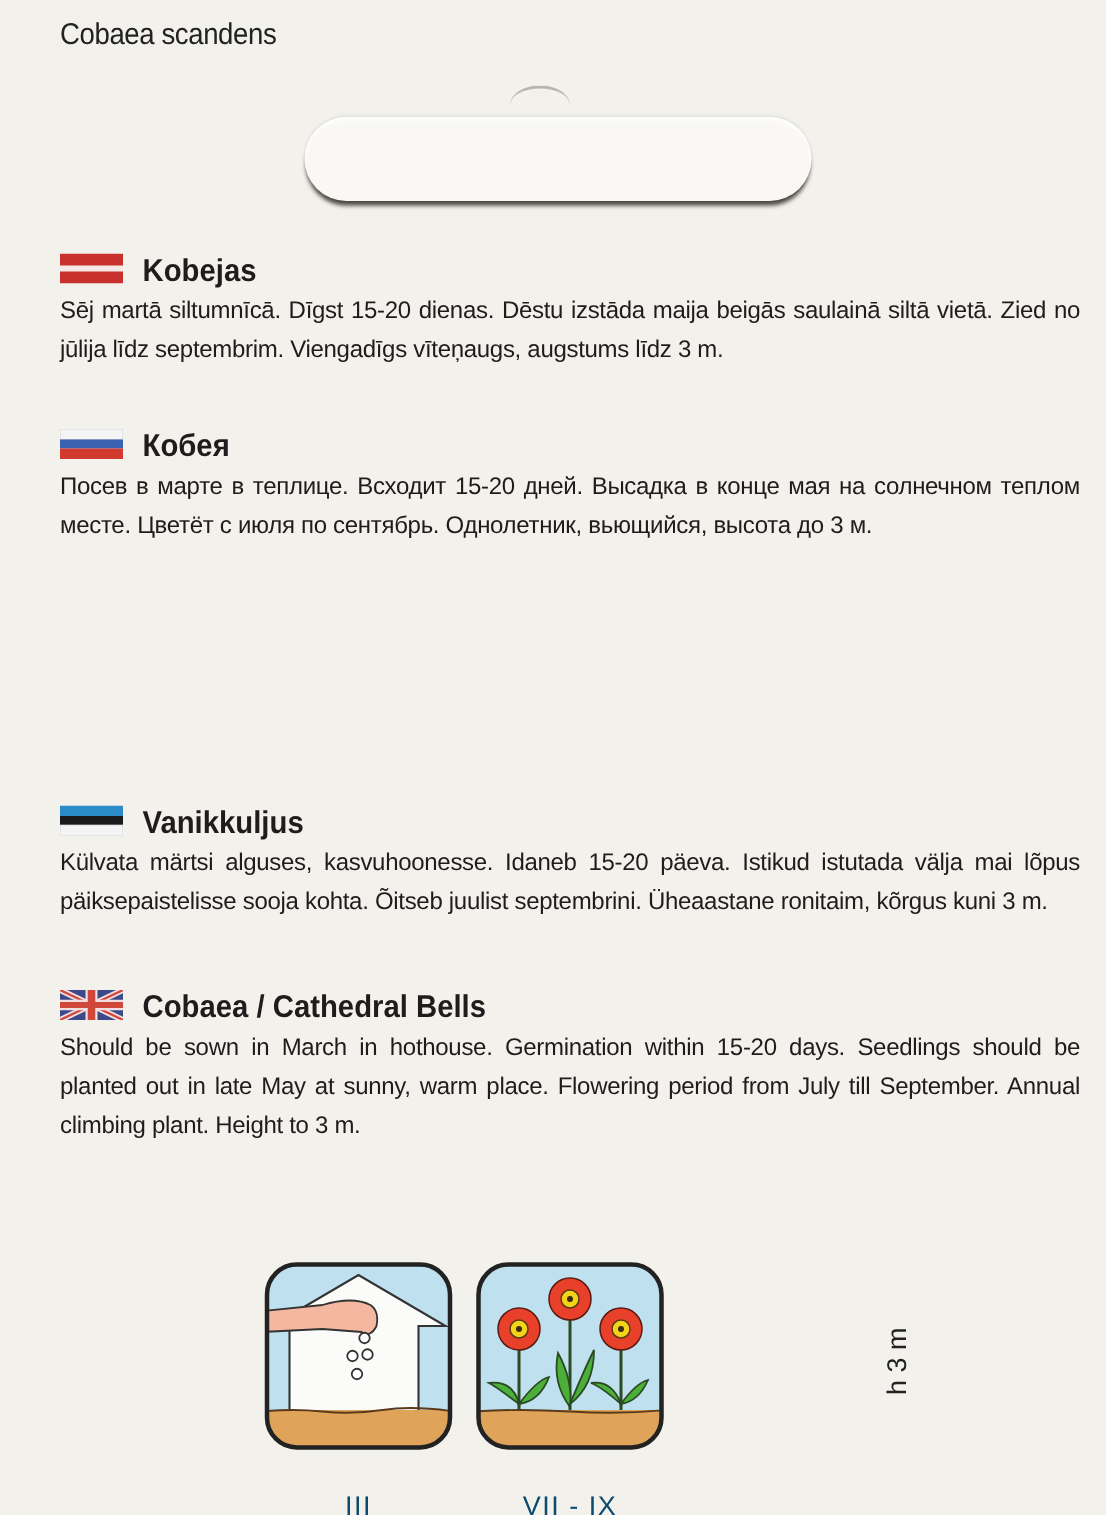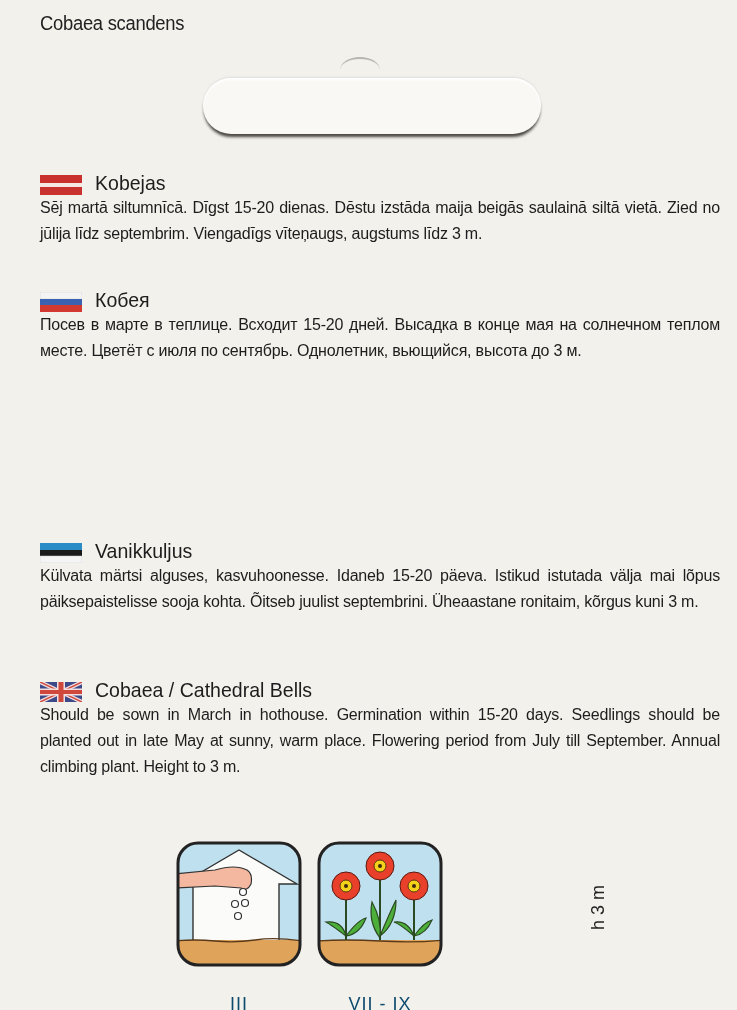--- a/index.html
+++ b/index.html
@@ -19,21 +19,21 @@
   .hanger {
     position: absolute; left: 203px; top: 78px; width: 338px; height: 56px;
     background: #f9f8f4; border-radius: 28px / 28px;
     box-shadow: 0 4px 3px -1px #4a4642, inset 0 2px 3px #fff, 0 -1px 2px #ddd;
   }
   .hanger-bump {
     position: absolute; left: 340px; top: 57px; width: 40px; height: 24px;
     border-top: 2px solid #b8b5ae; border-radius: 50% 50% 0 0;
   }
   .section { position: absolute; left: 40px; width: 680px; }
-  .head { display: flex; align-items: flex-end; height: 26px; }
+  .head { display: flex; align-items: flex-start; height: 26px; font-weight: bold; }
   .flag { width: 42px; height: 20px; margin-right: 13px; position: relative; flex: none; }
   .head-text {
     font-size: 21px; color: #1e1c1c;
     font-family: "Liberation Sans", sans-serif;
     transform: scaleX(0.93); transform-origin: left; white-space: nowrap;
   }
   .body-text {
     font-size: 16px; line-height: 26px; color: #1e1c1c;
     font-family: "Liberation Sans", sans-serif;
     text-align: justify; letter-spacing: -0.2px;
@@ -96,21 +96,21 @@
           <rect width="42" height="7" fill="#2a8bc7"></rect>
           <rect y="7" width="42" height="6" fill="#1a1a1a"></rect>
           <rect y="13" width="42" height="7" fill="#f4f4f4" stroke="#ccc" stroke-width="0.5"></rect>
         </svg>
     </div>
     <span class="head-text">Vanikkuljus</span>
   </div>
   <div class="body-text">Külvata märtsi alguses, kasvuhoonesse. Idaneb 15-20 päeva. Istikud istutada välja mai lõpus päiksepaistelisse sooja kohta. Õitseb juulist septembrini. Üheaastane ronitaim, kõrgus kuni 3 m.</div>
 </div>
 
-<div class="section" style="top:676px;">
+<div class="section" style="top:660px;">
   <div class="head">
     <div class="flag">
       <svg width="42" height="20" viewBox="0 0 42 20">
         <rect width="42" height="20" fill="#3c4a8a"></rect>
         <path d="M0,0 L42,20 M42,0 L0,20" stroke="#f2dede" stroke-width="4"></path>
         <path d="M0,0 L42,20 M42,0 L0,20" stroke="#d0483c" stroke-width="1.5"></path>
         <rect x="17" width="8" height="20" fill="#f2dede"></rect>
         <rect y="6.5" width="42" height="7" fill="#f2dede"></rect>
         <rect x="18.5" width="5" height="20" fill="#d0483c"></rect>
         <rect y="8" width="42" height="4" fill="#d0483c"></rect>

